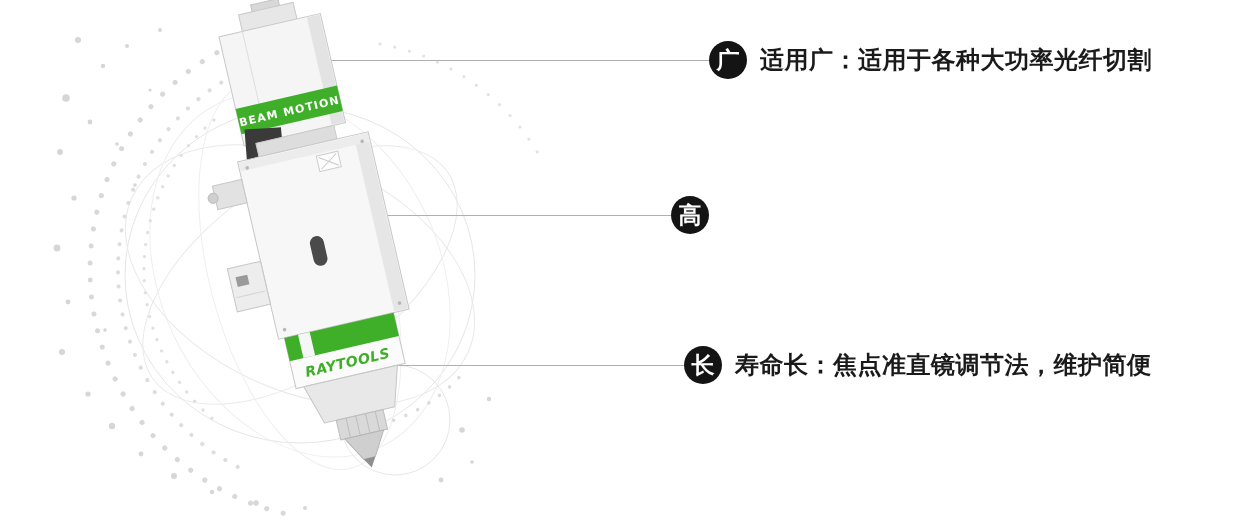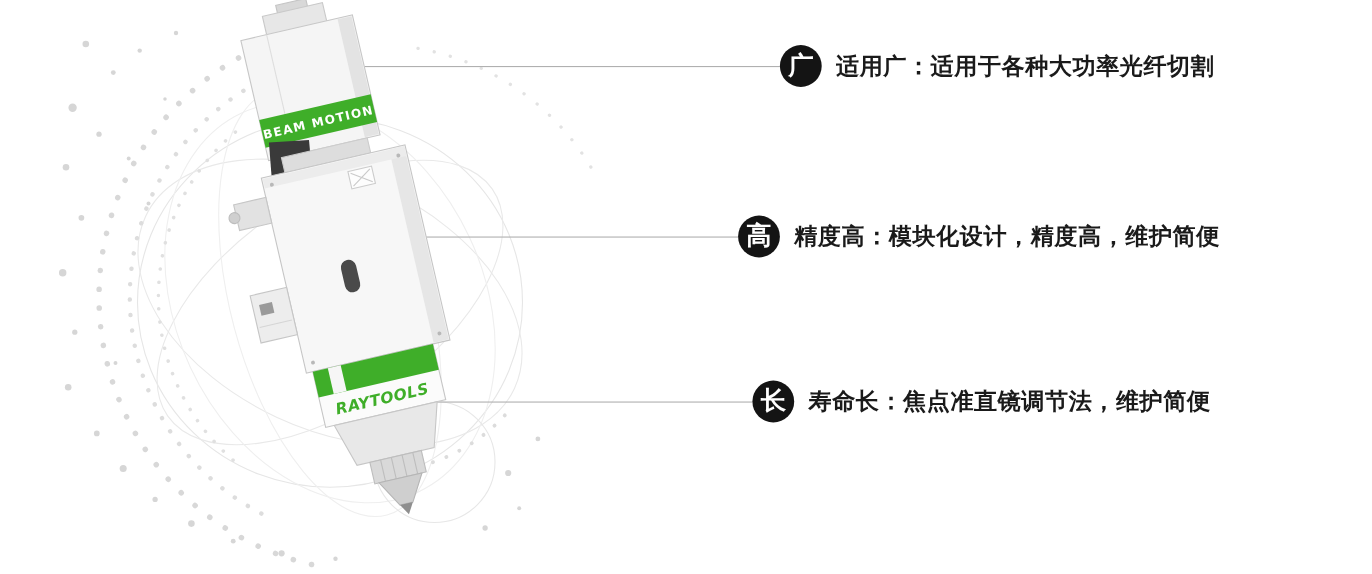--- a/index.html
+++ b/index.html
@@ -16,21 +16,21 @@
   .feature { position:absolute; display:flex; align-items:center; height:38px; }
   .leader { height:1px; background:var(--line,#b0b0b0); flex:0 0 auto; }
   .badge {
     width:38px; height:38px; border-radius:50%;
     background:var(--badge,#141414); color:#ffffff;
     font-size:23px; font-weight:700; line-height:1;
     display:flex; align-items:center; justify-content:center;
     flex:0 0 auto;
   }
   .ftext {
-    margin-left:13px; font-size:21px; font-weight:700;
+    margin-left:13px; font-size:24px; font-weight:700;
     color:var(--ftext,#1a1a1a); white-space:nowrap; letter-spacing:0.5px;
   }
 
   
   .band-text  { fill:#ffffff; font-size:11px; font-weight:700; letter-spacing:1.2px; font-family:"DejaVu Sans","Liberation Sans",sans-serif; }
   .brand-text { fill:var(--accent,#3fae29); font-size:14px; font-weight:700; font-style:italic; letter-spacing:0.5px; font-family:"DejaVu Sans","Liberation Sans",sans-serif; }
   .green { fill:var(--accent,#3fae29); }
 </style>
 </head>
 <body>
@@ -85,21 +85,20 @@
 
   <div class="feature" style="left:329px; top:41px;">
     <div class="leader" style="width:380px;"></div>
     <div class="badge">广</div>
     <div class="ftext">适用广：适用于各种大功率光纤切割</div>
   </div>
 
   <div class="feature" style="left:385px; top:196px;">
     <div class="leader" style="width:286px;"></div>
     <div class="badge">高</div>
-    <div class="ftext">精度高：模块化设计，精度高，维护简便</div>
   </div>
 
   <div class="feature" style="left:393px; top:346px;">
     <div class="leader" style="width:291px;"></div>
     <div class="badge">长</div>
     <div class="ftext">寿命长：焦点准直镜调节法，维护简便</div>
   </div>
 
   <svg class="layer" viewBox="0 0 1247 522" aria-hidden="true">
     <g transform="rotate(-13 280 70)">

